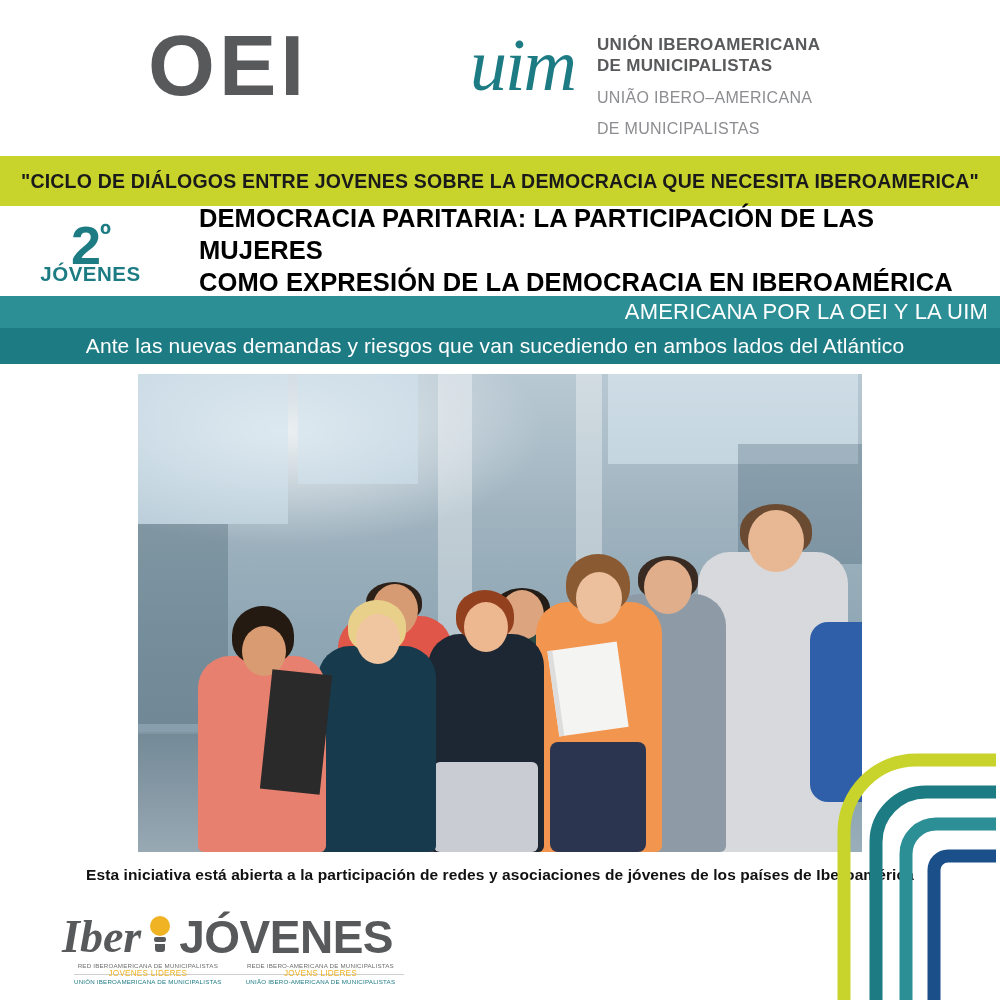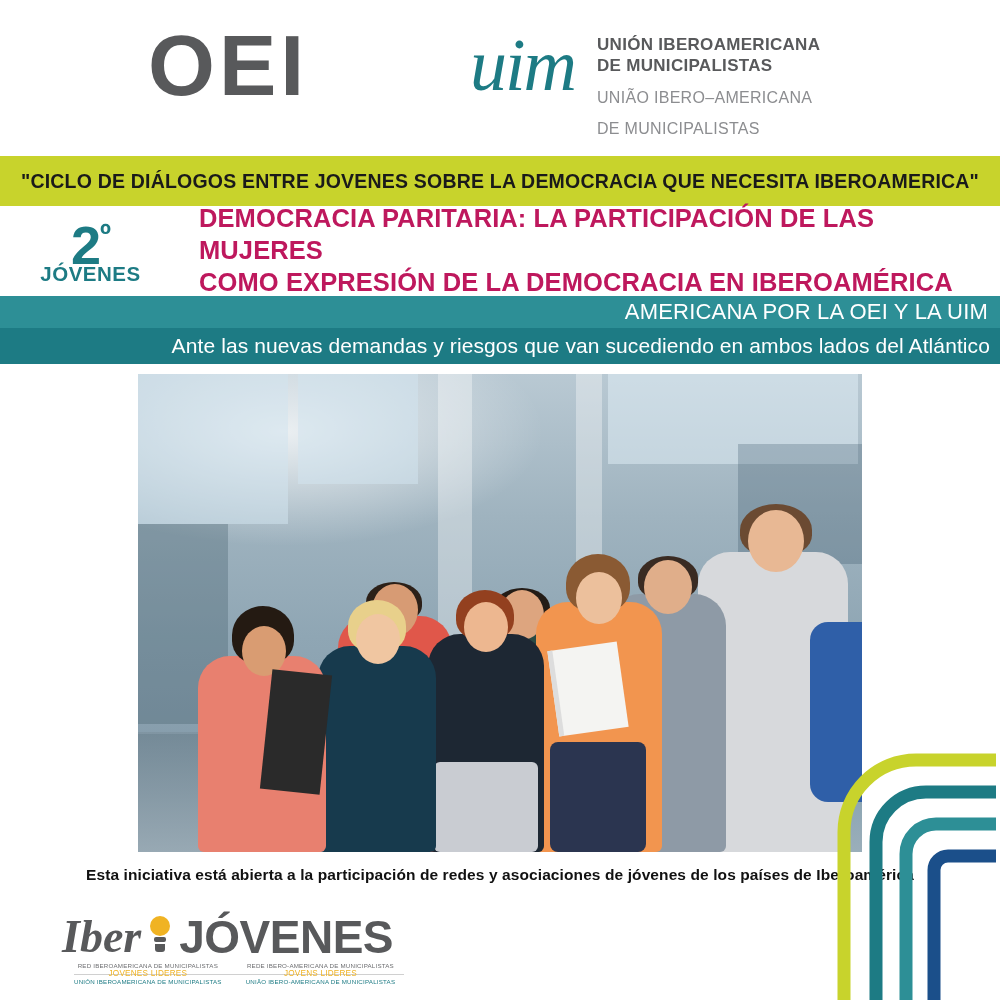--- a/index.html
+++ b/index.html
@@ -102,21 +102,21 @@
   }
   .dialogo-num .lbl {
     display: block;
     font-size: 20.5px;
     font-weight: bold;
     letter-spacing: 0.5px;
     margin-top: -8px;
   }
   .title-text {
     flex: 1;
-    color: #be185d;
+    color: #000000;
     font-size: 25.5px;
     font-weight: bold;
     line-height: 1.25;
     padding-right: 12px;
     letter-spacing: 0.1px;
   }
 
   
   .band-convocado {
     position: absolute;
@@ -127,21 +127,21 @@
   .band-convocado span {
     color: #ffffff;
     font-size: 22px;
     padding-right: 12px;
     letter-spacing: 0.2px;
   }
   .band-sub {
     position: absolute;
     left: 0; top: 328px; width: 1000px; height: 36px;
     background: #1d7b84;
-    display: flex; align-items: center; justify-content: flex-end;
+    display: flex; align-items: center; justify-content: center;
   }
   .band-sub span {
     color: #ffffff;
     font-size: 21px;
     padding-right: 10px;
     letter-spacing: 0.1px;
   }
 
   
   .photo-wrap {

